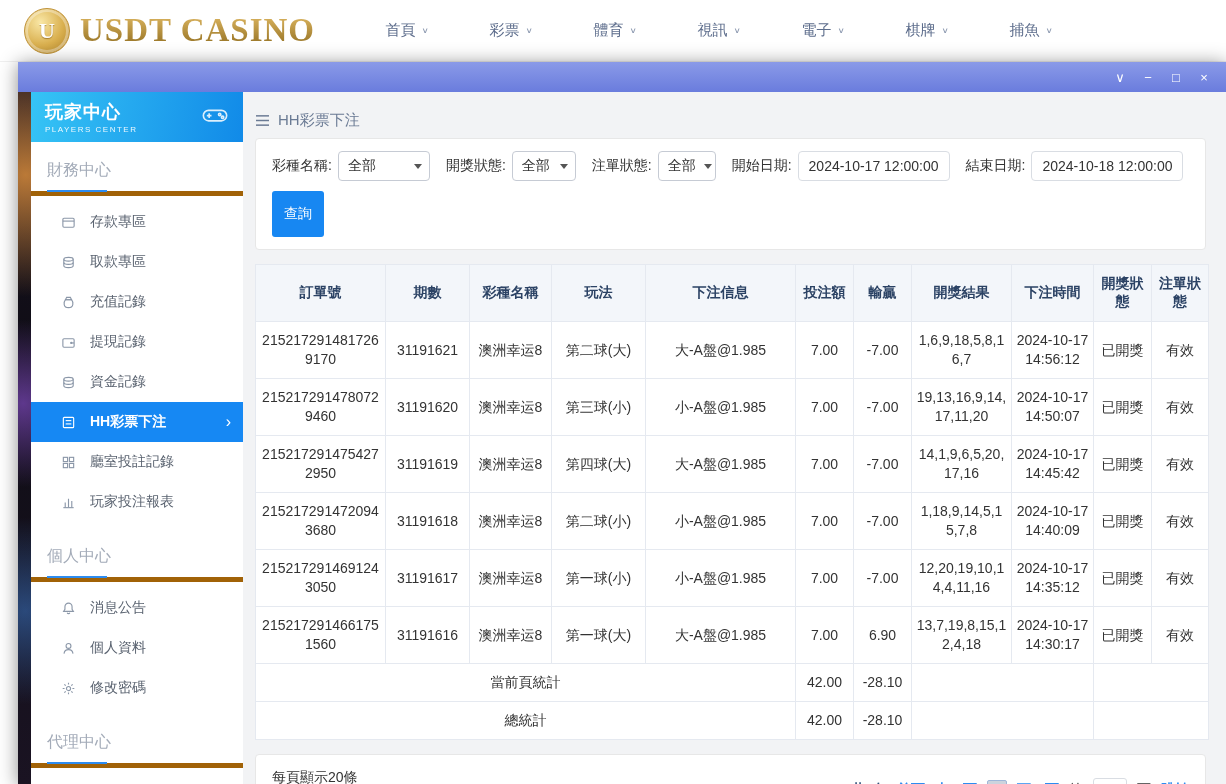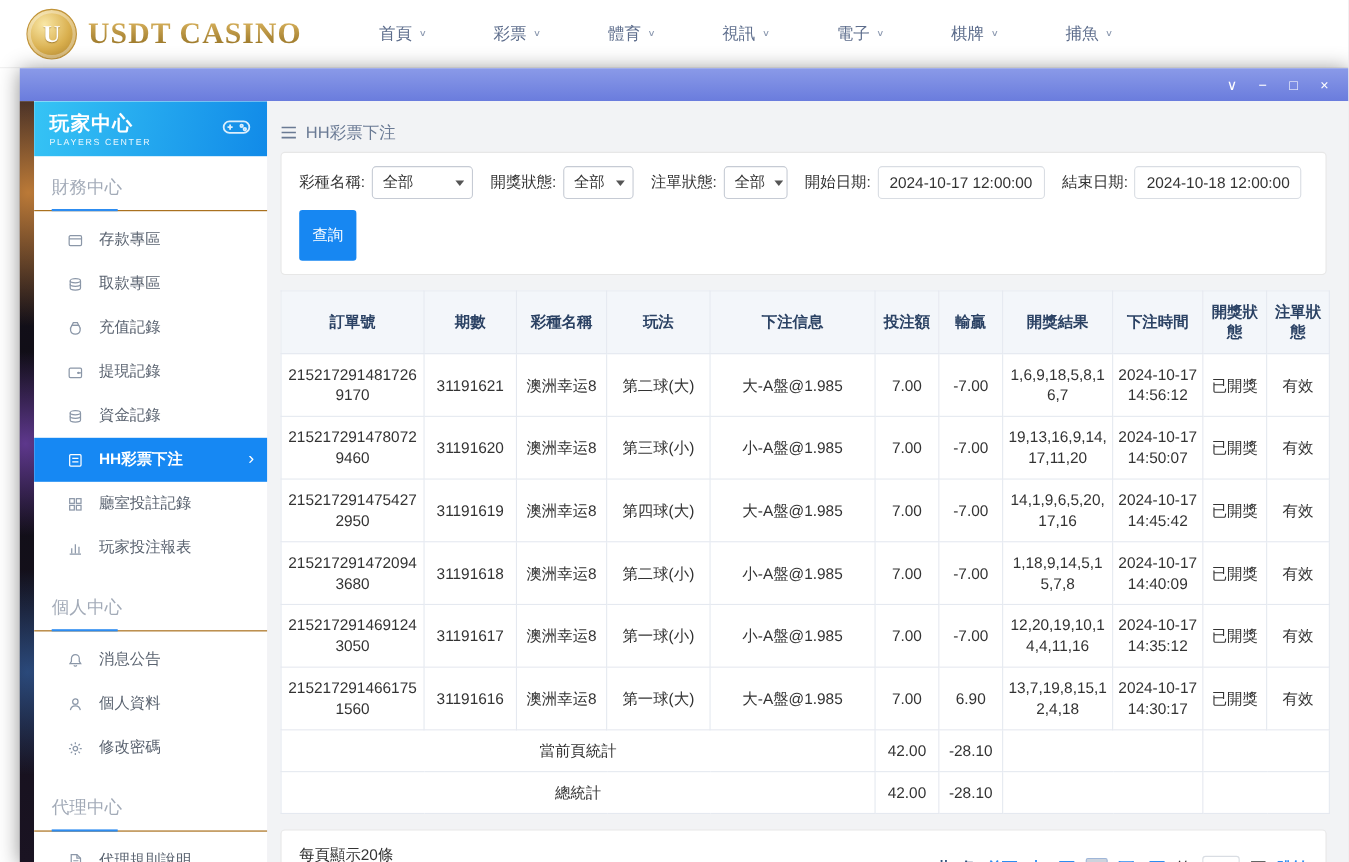--- a/index.html
+++ b/index.html
@@ -5,21 +5,21 @@
   *{margin:0;padding:0;box-sizing:border-box;}
   html,body{width:1226px;height:784px;overflow:hidden;}
   body{font-family:"Liberation Sans","DejaVu Sans",sans-serif;background:#dcdcdc;cursor:default;}
   .stage{position:relative;width:1226px;height:784px;background:#fff;overflow:hidden;}
 
   
   .topbar{height:62px;display:flex;align-items:center;padding:0 24px;background:#fff;border-bottom:1px solid #f0f0f0;}
   .brand{display:flex;align-items:center;gap:10px;cursor:pointer;}
   .logo{width:46px;height:46px;border-radius:50%;background:radial-gradient(circle at 35% 30%,#f9e7a6,#d9af4e 55%,#a97c25);border:1px solid #c09339;display:flex;align-items:center;justify-content:center;box-shadow:inset 0 0 0 3px rgba(255,255,255,.35);}
   .logo-u{font-family:"Liberation Serif",serif;font-weight:bold;color:#fff;font-size:22px;text-shadow:0 1px 1px rgba(120,80,10,.6);}
-  .brand-text{font-family:"Liberation Serif",serif;font-weight:bold;font-size:27px;letter-spacing:1px;background:linear-gradient(180deg,#e3bc66,#8d6a1d);-webkit-background-clip:text;background-clip:text;color:transparent;}
+  .brand-text{font-family:"Liberation Serif",serif;font-weight:bold;font-size:33px;letter-spacing:1px;background:linear-gradient(180deg,#e3bc66,#8d6a1d);-webkit-background-clip:text;background-clip:text;color:transparent;}
   .topnav{display:flex;margin-left:40px;}
   .nav-item{display:flex;align-items:center;gap:6px;color:#5d6d8c;font-size:15px;cursor:pointer;width:104px;justify-content:center;}
   .nav-caret{font-size:10px;color:#8c99b0;transform:scaleY(.8);}
 
   
   .window{position:absolute;left:18px;top:62px;width:1208px;height:722px;box-shadow:0 2px 18px rgba(0,0,0,.45);display:flex;flex-direction:column;}
   .titlebar{height:30px;background:linear-gradient(180deg,#8a9ae8,#6a7cdd);display:flex;align-items:center;justify-content:flex-end;padding:0 10px;gap:4px;flex:none;}
   .win-btn{width:24px;height:20px;display:flex;align-items:center;justify-content:center;color:#fff;font-size:13px;cursor:pointer;line-height:1;}
   .window-body{flex:1;display:flex;min-height:0;background:#f2f3f5;}
   .bg-strip{width:13px;flex:none;background:
@@ -27,21 +27,21 @@
     radial-gradient(circle at 40% 45%, rgba(120,70,180,.75), transparent 22%),
     radial-gradient(circle at 55% 75%, rgba(60,120,200,.55), transparent 18%),
     linear-gradient(180deg,#181220,#0f0d15 40%,#1a1322);}
 
   
   .sidebar{width:212px;flex:none;background:#fff;display:flex;flex-direction:column;overflow:hidden;}
   .sidebar-head{height:50px;flex:none;background:linear-gradient(100deg,#36c4f5,#118ae8);color:#fff;display:flex;align-items:center;justify-content:space-between;padding:0 14px;}
   .sb-title{font-size:18px;font-weight:bold;letter-spacing:1px;}
   .sb-sub{font-size:8px;letter-spacing:1.5px;opacity:.9;margin-top:1px;}
   .sb-gamepad svg{width:28px;height:28px;stroke:rgba(255,255,255,.85);fill:none;stroke-width:1.4;}
-  .sec-title{position:relative;margin-top:6px;padding:12px 16px 10px;color:#a3abb8;font-size:16px;border-bottom:1px solid #a16207;}
+  .sec-title{position:relative;margin-top:6px;padding:12px 16px 10px;color:#a3abb8;font-size:16px;border-bottom:5px solid #a16207;}
   .sec-title::after{content:"";position:absolute;left:16px;bottom:-1px;width:60px;height:2px;background:#2d8cf0;}
   .menu{padding:6px 0;}
   .menu-item{height:40px;display:flex;align-items:center;gap:14px;padding:0 14px 0 30px;color:#5a6370;font-size:14px;cursor:pointer;position:relative;}
   .menu-item .icon{color:#8b97a8;display:flex;}
   .icon svg{width:15px;height:15px;fill:none;stroke:currentColor;stroke-width:1.2;}
   .menu-item.active{background:#1688f3;color:#fff;font-weight:bold;}
   .menu-item.active .icon{color:#fff;}
   .menu-item .chev{position:absolute;right:12px;font-size:16px;color:#fff;font-weight:normal;}
 
   

